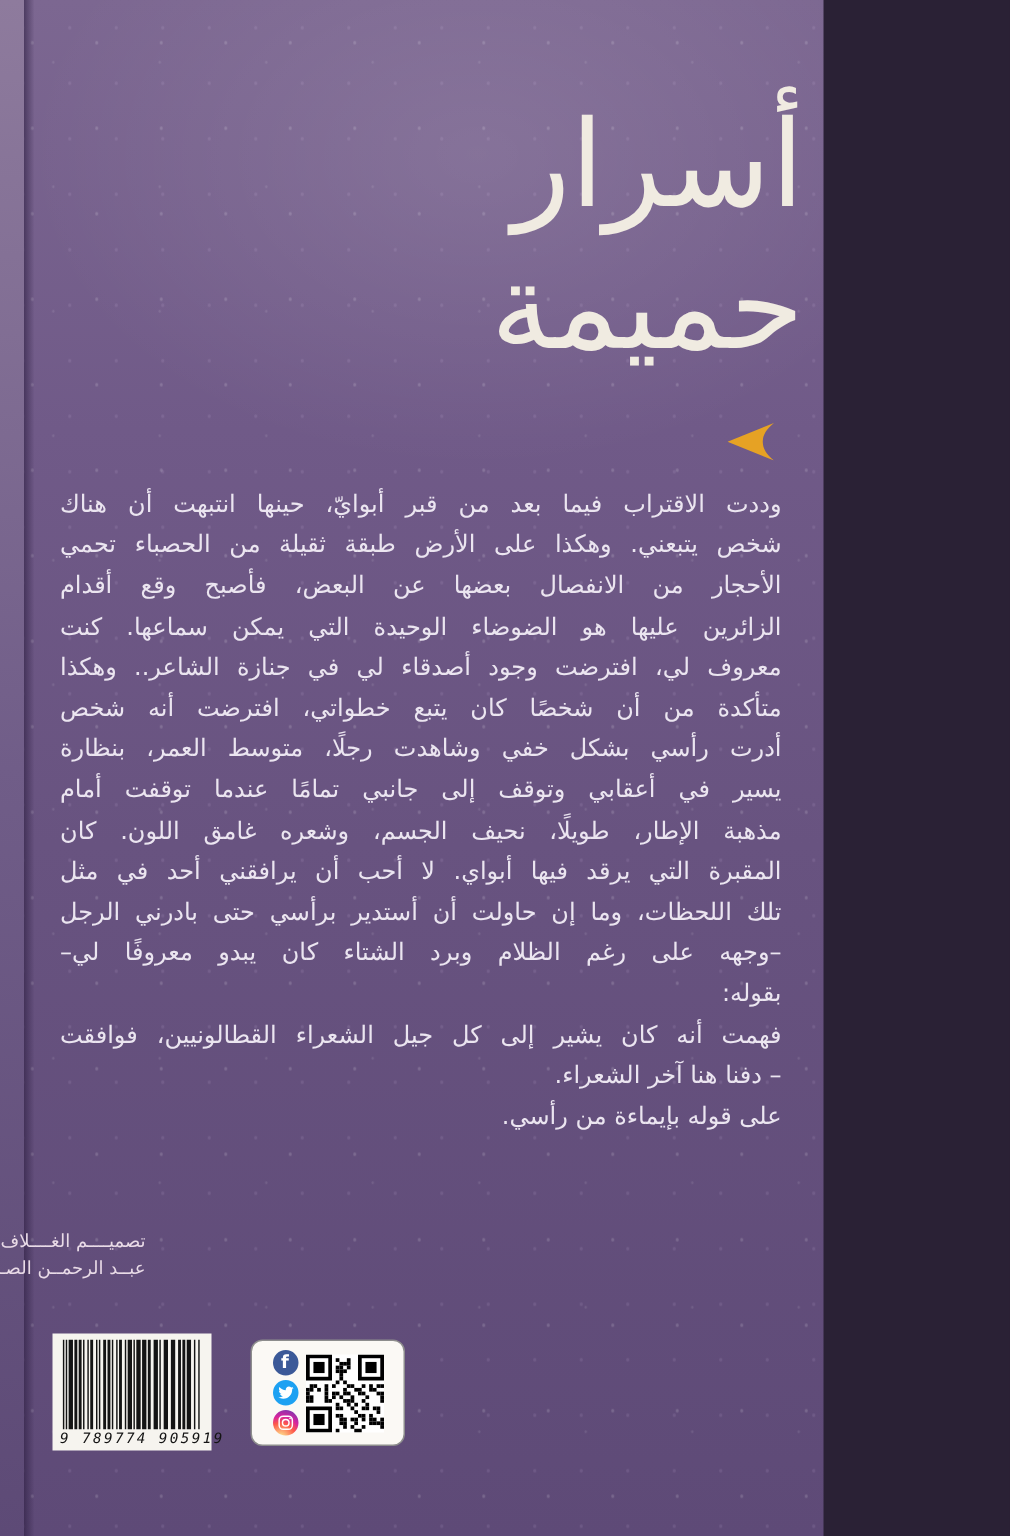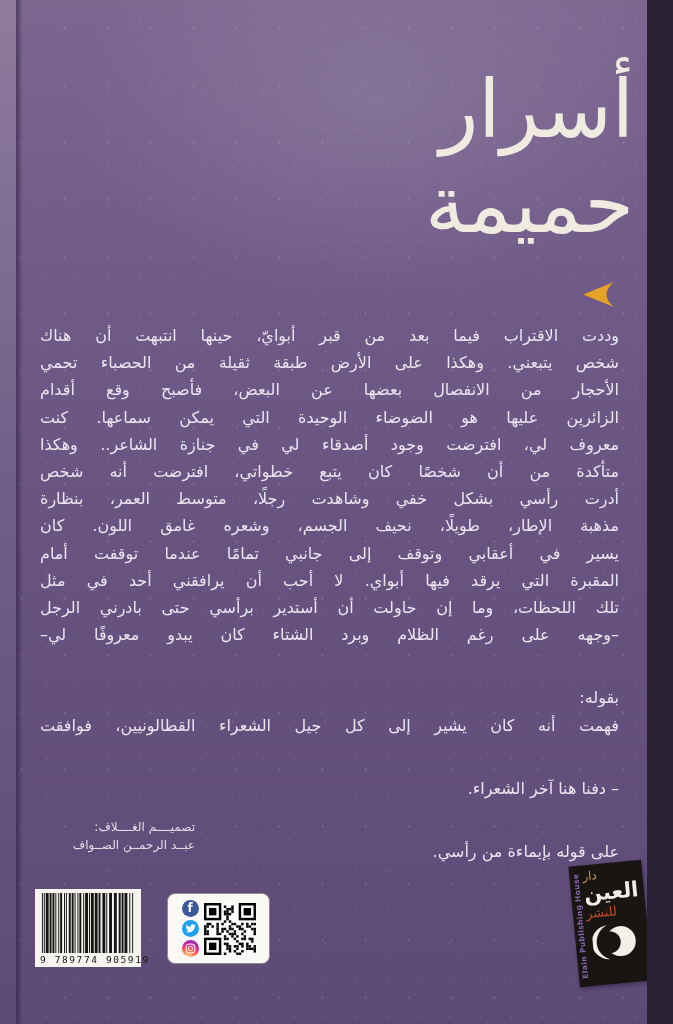--- a/index.html
+++ b/index.html
@@ -1,17 +1,17 @@
 <!DOCTYPE html>
 <html lang="ar"><head>
 <meta charset="utf-8">
 <style>
   html,body{margin:0;padding:0;background:#2a2135;}
   .cover{
-    position:relative; width:647px; height:1024px; overflow:hidden;
+    position:relative; width:549px; height:1024px; overflow:hidden;
     font-family:"DejaVu Sans", sans-serif;
     background:
       radial-gradient(ellipse 430px 300px at 58% 10%, rgba(255,255,255,.10), transparent 70%),
       radial-gradient(rgba(255,255,255,.16) .6px, transparent 1.2px),
       radial-gradient(rgba(255,255,255,.11) .5px, transparent 1px),
       radial-gradient(rgba(236,216,255,.10) .7px, transparent 1.3px),
       linear-gradient(180deg,#7c6791 0%, #705a88 28%, #685380 55%, #5e4a77 100%);
     background-size:auto, 43px 57px, 71px 83px, 31px 37px, auto;
   }
   
@@ -22,30 +22,30 @@
   
   .title{position:absolute;top:62px;right:13px;margin:0;direction:rtl;text-align:right;
     color:#f0ebe1;font-weight:400;font-size:80px;line-height:95px;letter-spacing:0;}
   .title span{display:block;}
   
   .arrow-mark{position:absolute;right:33px;top:282px;width:31px;height:25px;}
   
   .synopsis{position:absolute;top:322px;right:28px;left:40px;direction:rtl;
     color:#ebe5f0;font-size:16px;line-height:27.2px;}
   .bline{text-align:justify;text-align-last:justify;}
-  .bline.noj{text-align-last:right;margin-top:36px;}
+  .bline.noj{text-align-last:right;}
   
   .credits{position:absolute;top:819px;right:452px;direction:rtl;text-align:right;
     color:#e9dbe7;font-size:12px;line-height:17.5px;white-space:nowrap;}
   
   .barcode{position:absolute;left:35px;top:889px;width:106px;height:78px;background:#f6f4ef;
     box-sizing:border-box;display:flex;flex-direction:column;padding:4px 5px 2px;}
   .barcode svg{flex:1;width:100%;fill:#141414;}
   .isbn-digits{font-family:"DejaVu Sans Mono", monospace;font-size:9.5px;color:#141414;
-    text-align:left;letter-spacing:1.6px;white-space:nowrap;margin-top:1px;}
+    text-align:left;letter-spacing:1.6px;white-space:nowrap;margin-top:1px;font-style:italic;}
   
   .social{position:absolute;left:167px;top:893px;width:103px;height:71px;background:#fbf9f5;
     border:1px solid #8d8d8d;border-radius:8px;box-sizing:border-box;
     display:flex;align-items:center;justify-content:center;gap:5px;}
   .icon-col{display:flex;flex-direction:column;gap:3px;}
   .sicon{width:17px;height:17px;border-radius:50%;display:flex;align-items:center;
     justify-content:center;color:#fff;overflow:hidden;}
   .sicon.fb{background:#3b5998;font-weight:bold;font-size:12px;line-height:17px;}
   .sicon.tw{background:#1da1f2;}
   .sicon.ig{background:radial-gradient(circle at 30% 110%, #fdf497 0%, #fd5949 45%, #d6249f 65%, #6a3ab2 95%);}
@@ -80,22 +80,22 @@
   </svg>
 
   <div class="synopsis">
     <div class="bline">وددت الاقتراب فيما بعد من قبر أبوايّ، حينها انتبهت أن هناك</div>
     <div class="bline">شخص يتبعني. وهكذا على الأرض طبقة ثقيلة من الحصباء تحمي</div>
     <div class="bline">الأحجار من الانفصال بعضها عن البعض، فأصبح وقع أقدام</div>
     <div class="bline">الزائرين عليها هو الضوضاء الوحيدة التي يمكن سماعها. كنت</div>
     <div class="bline">معروف لي، افترضت وجود أصدقاء لي في جنازة الشاعر.. وهكذا</div>
     <div class="bline">متأكدة من أن شخصًا كان يتبع خطواتي، افترضت أنه شخص</div>
     <div class="bline">أدرت رأسي بشكل خفي وشاهدت رجلًا، متوسط العمر، بنظارة</div>
+    <div class="bline">يسير في أعقابي وتوقف إلى جانبي تمامًا عندما توقفت أمام</div>
     <div class="bline">مذهبة الإطار، طويلًا، نحيف الجسم، وشعره غامق اللون. كان</div>
-    <div class="bline">يسير في أعقابي وتوقف إلى جانبي تمامًا عندما توقفت أمام</div>
     <div class="bline">المقبرة التي يرقد فيها أبواي. لا أحب أن يرافقني أحد في مثل</div>
     <div class="bline">تلك اللحظات، وما إن حاولت أن أستدير برأسي حتى بادرني الرجل</div>
     <div class="bline">–وجهه على رغم الظلام وبرد الشتاء كان يبدو معروفًا لي–</div>
     <div class="bline noj">بقوله:</div>
     <div class="bline">فهمت أنه كان يشير إلى كل جيل الشعراء القطالونيين، فوافقت</div>
     <div class="bline noj">– دفنا هنا آخر الشعراء.</div>
     <div class="bline noj">على قوله بإيماءة من رأسي.</div>
   </div>
 
   <div class="credits">

